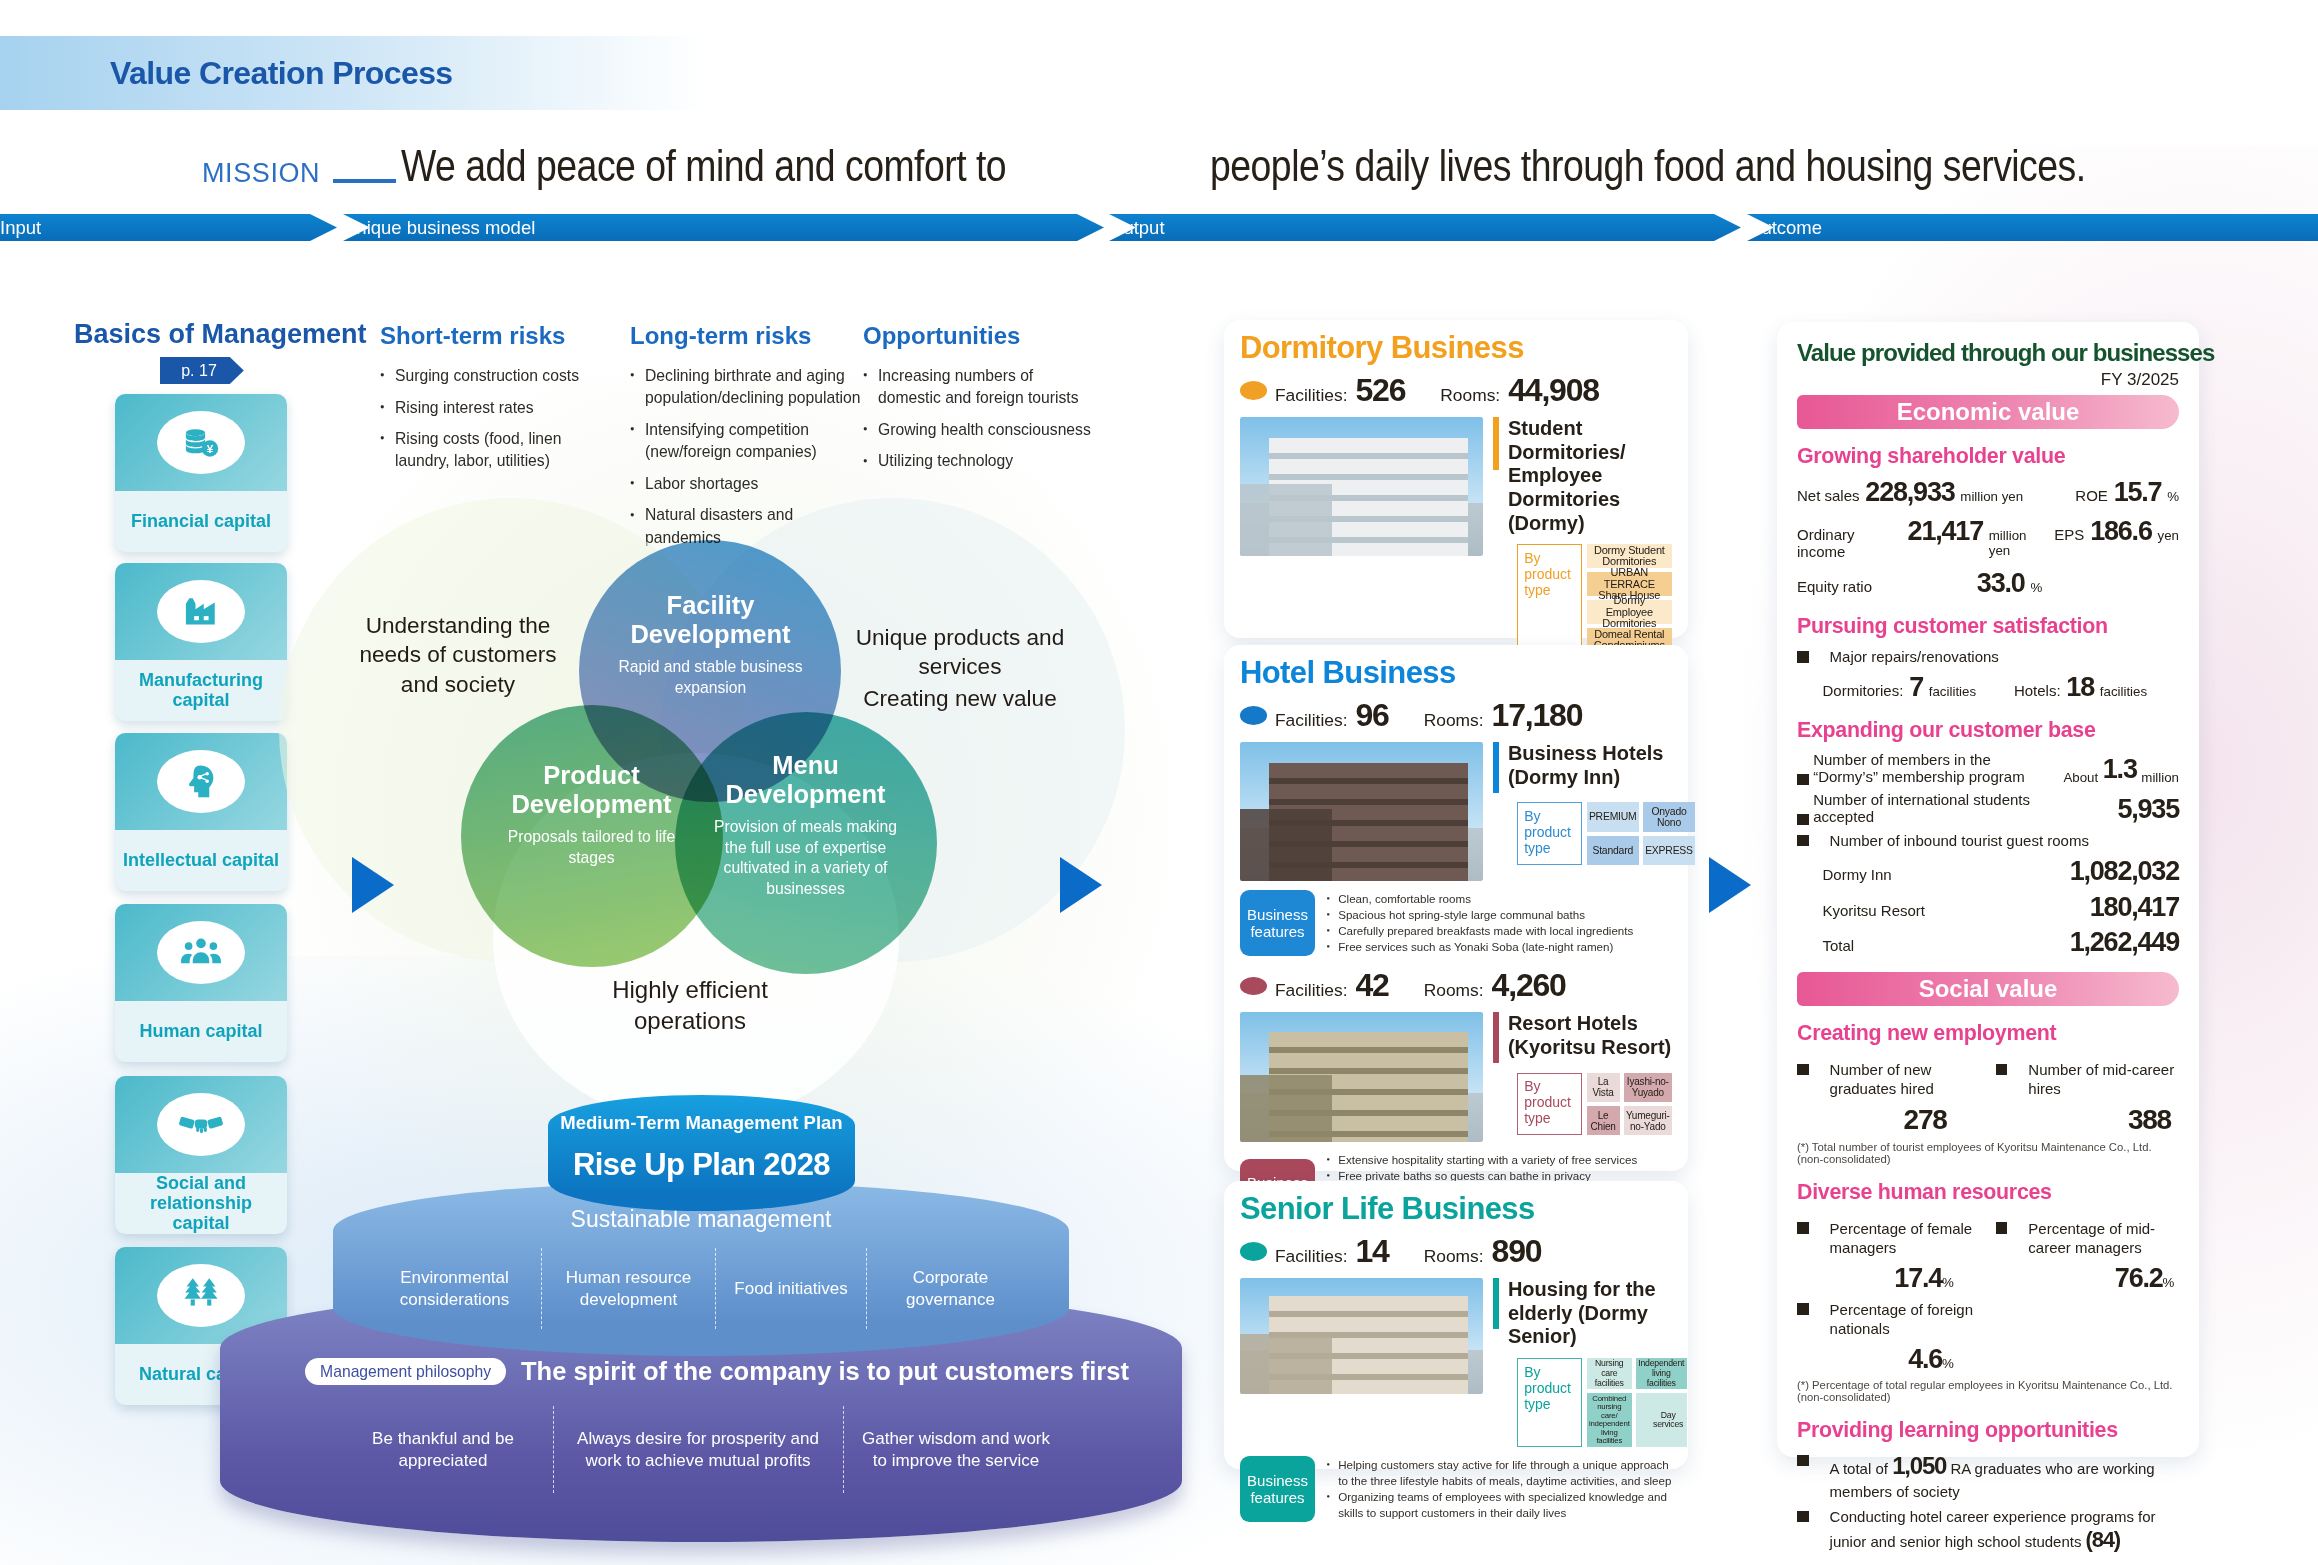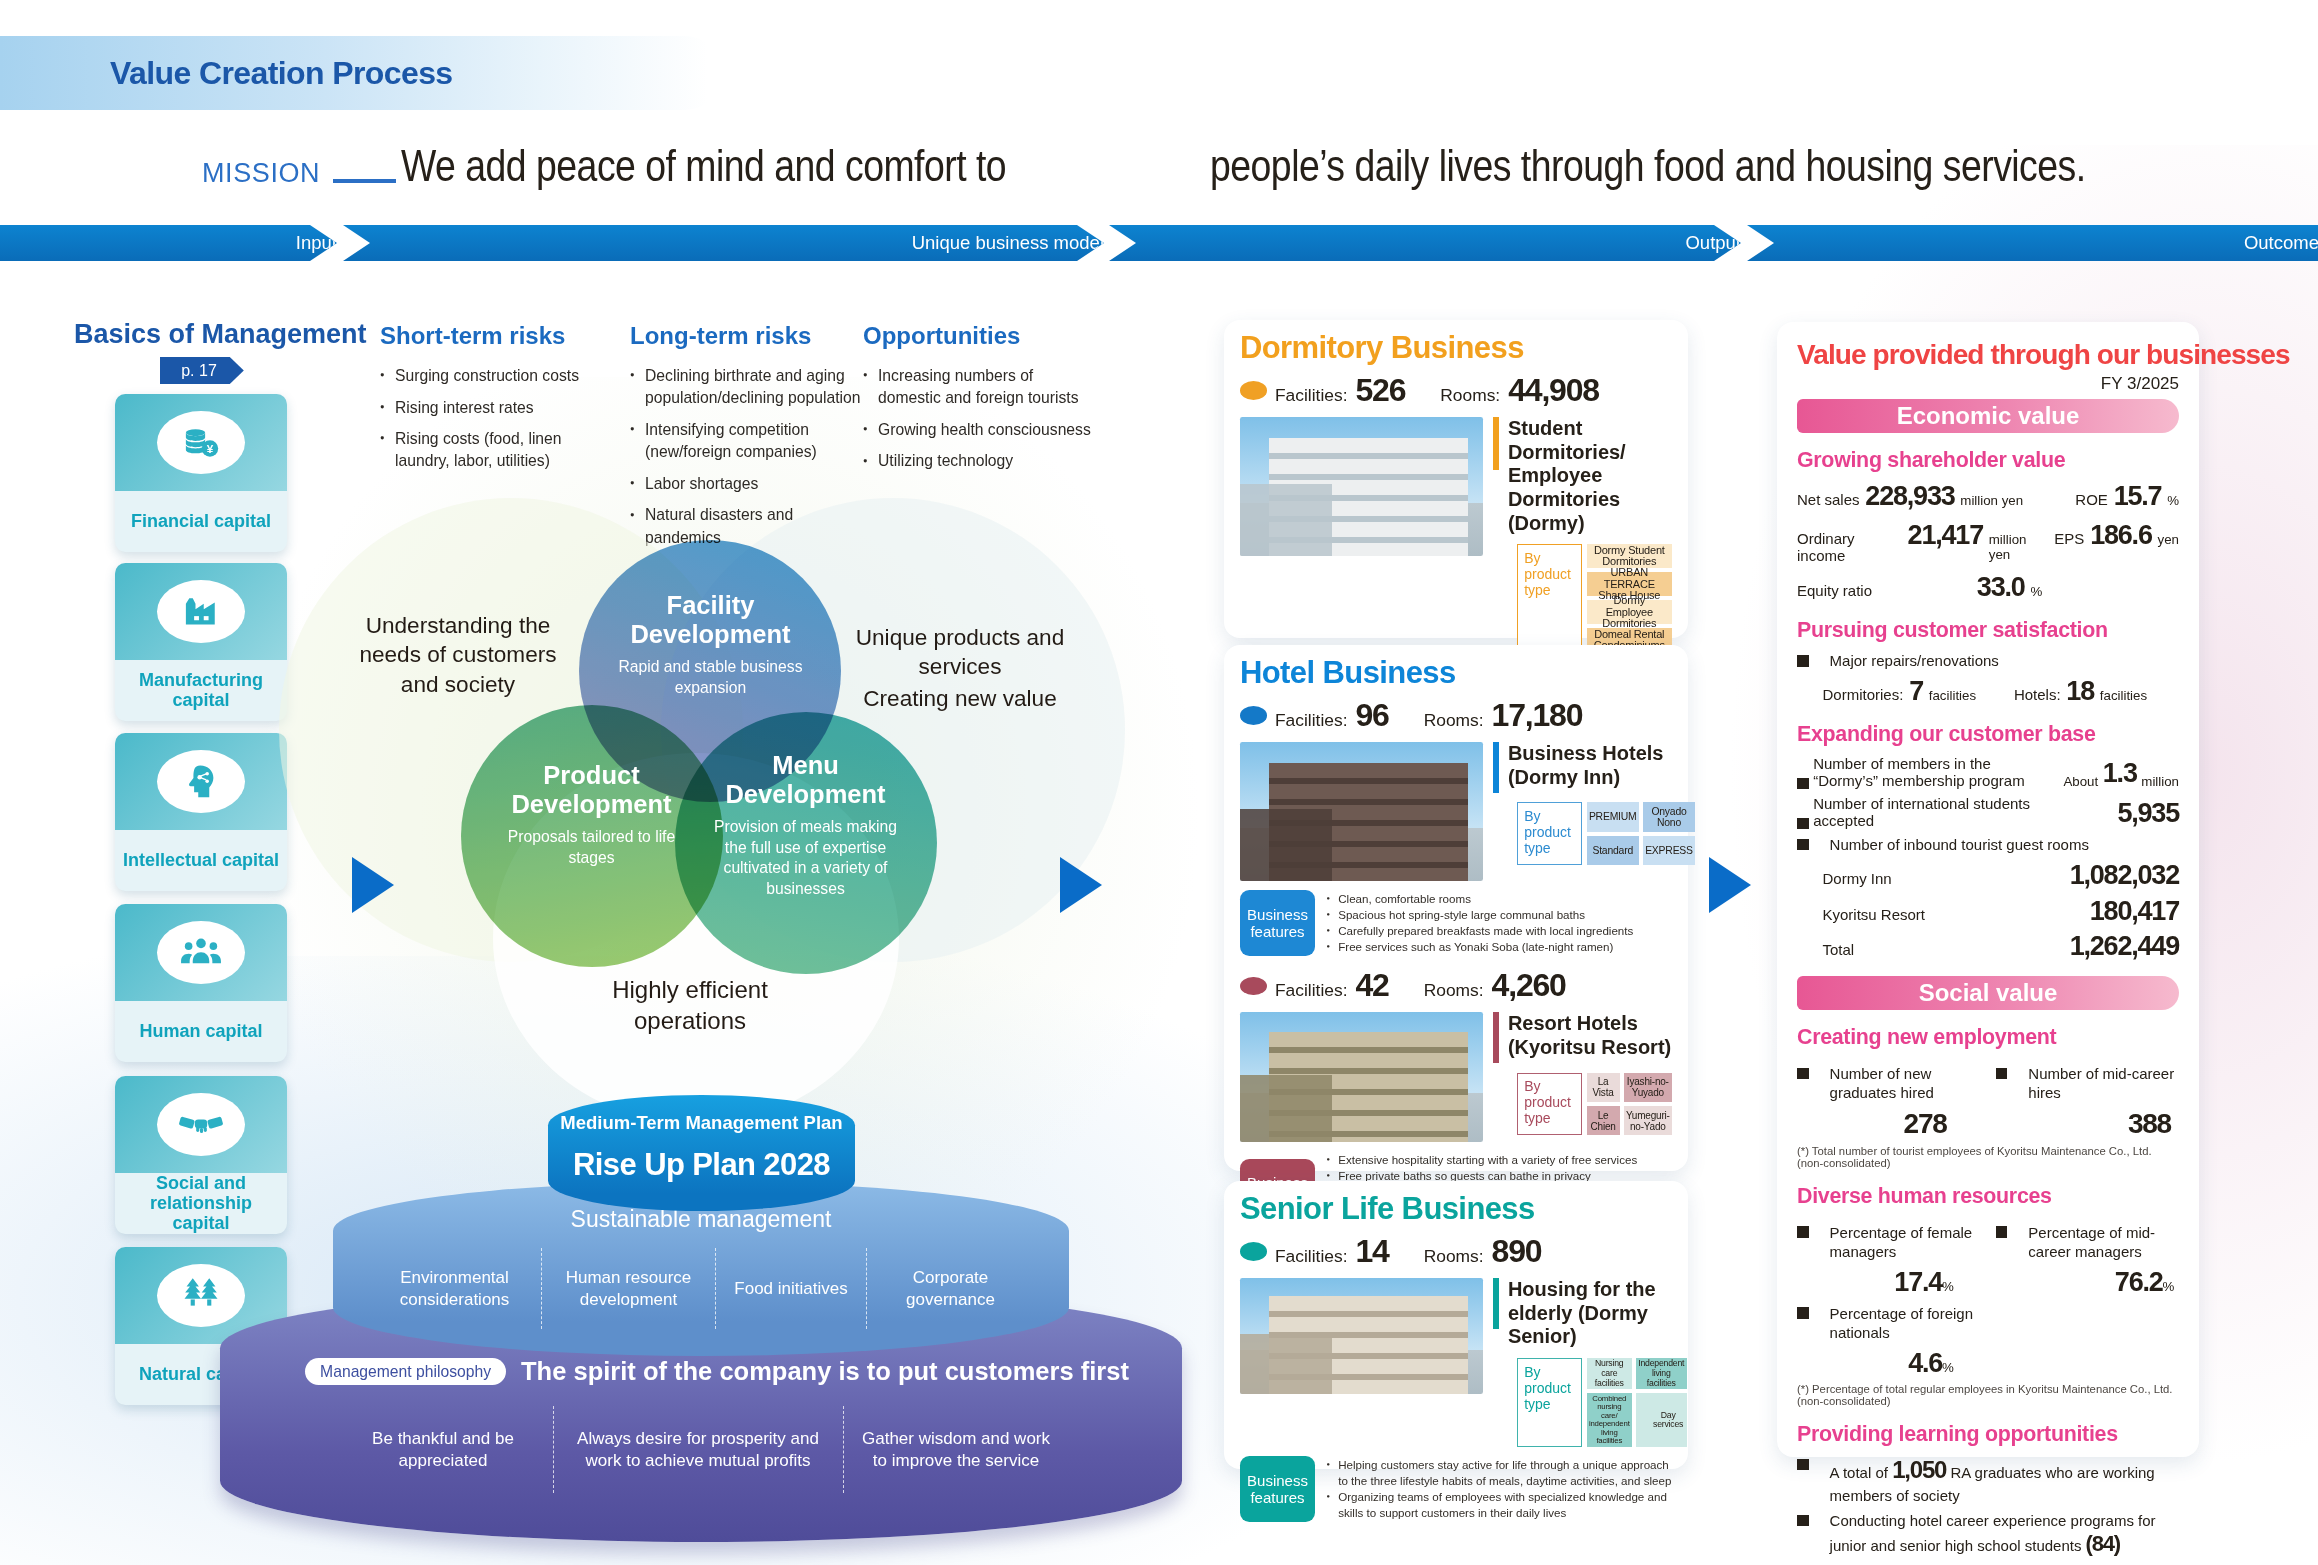--- a/index.html
+++ b/index.html
@@ -10,21 +10,21 @@
   .blob{position:absolute;pointer-events:none;}
   
   .banner{left:0;top:36px;width:722px;height:74px;border-radius:0 37px 37px 0;
     background:linear-gradient(90deg,#A6D2EF 0%,#CBE4F6 45%,#E9F4FB 75%,rgba(255,255,255,0) 98%);}
   .page-title{left:110px;top:36px;height:74px;line-height:74px;font-size:32px;font-weight:bold;color:#1B57A8;letter-spacing:-0.6px;}
   .mission-label{left:202px;top:158px;font-size:27px;color:#2B6FC5;letter-spacing:0.6px;}
   .mission-dash{left:333px;top:179px;width:63px;height:4px;background:#2B6FC5;}
   .cond{display:inline-block;transform:scaleX(.85);transform-origin:left top;white-space:nowrap;}
   .mission-text{font-size:44px;color:#262019;letter-spacing:-0.6px;}
   
-  .seg{top:225px;height:36px;color:#fff;font-size:18.5px;display:flex;align-items:center;justify-content:flex-end;
+  .seg{top:214px;height:27px;color:#fff;font-size:18.5px;display:flex;align-items:center;justify-content:flex-start;
        background:linear-gradient(180deg,#0D83D0,#0A6CB8);}
   .seg-first{clip-path:polygon(0 0,calc(100% - 27px) 0,100% 50%,calc(100% - 27px) 100%,0 100%);}
   .seg-mid{clip-path:polygon(0 0,calc(100% - 27px) 0,100% 50%,calc(100% - 27px) 100%,0 100%,27px 50%);}
   .seg-last{clip-path:polygon(0 0,100% 0,100% 100%,0 100%,27px 50%);}
   
   .input-heading{left:74px;top:319px;font-size:27px;font-weight:bold;color:#1B57A8;white-space:nowrap;}
   .p17{left:160px;top:357px;width:78px;height:27px;background:#1B57A8;color:#fff;font-size:16px;
        display:flex;align-items:center;justify-content:center;padding-right:5.8px;
        clip-path:polygon(0 0,calc(100% - 14px) 0,100% 50%,calc(100% - 14px) 100%,0 100%);}
   .cap-card{left:115px;width:172px;height:158px;border-radius:10.4px;overflow:hidden;
@@ -100,21 +100,21 @@
   .feat-label{width:68px;min-height:56px;border-radius:9.3px;color:#fff;font-size:15px;line-height:1.15;
       display:flex;align-items:center;justify-content:center;text-align:center;padding:4.6px 3.5px;flex:none;}
   .feat-list{font-size:11.6px;color:#332E29;line-height:1.38;min-width:0;}
   .feat-list .f{padding-left:12.8px;position:relative;}
   .feat-list .f::before{content:"●";font-size:5.8px;position:absolute;left:1.2px;top:4px;}
   .feat-list .f.sub{padding-left:20px;}
   .feat-list .f.sub::before{content:"";}
   
   .outcome-panel{padding:17.4px 20px;box-sizing:border-box;}
   .o-head{display:flex;flex-direction:column;}
-  .o-title{font-size:28px;font-weight:bold;color:#ef4444;letter-spacing:-0.9px;white-space:nowrap;}
+  .o-title{font-size:24px;font-weight:bold;color:#14532d;letter-spacing:-0.9px;white-space:nowrap;}
   .o-fy{font-size:17px;color:#262019;text-align:right;margin-top:2.3px;}
   .o-banner{height:34px;margin-top:5.8px;border-radius:5.8px 17px 17px 5.8px;color:#fff;font-size:24px;font-weight:bold;
      display:flex;align-items:center;justify-content:center;
      background:linear-gradient(90deg,#E75794 0%,#EE86B1 55%,#F6BACE 100%);}
   .o-sec-title{font-size:21.4px;font-weight:bold;color:#E7418F;margin:15px 0 8px 0;letter-spacing:-0.3px;}
   .o-label{font-size:15px;color:#262019;}
   .o-big{font-size:27px;font-weight:bold;letter-spacing:-1.2px;color:#262019;}
   .o-unit{font-size:13.3px;color:#262019;}
   .shrow{display:flex;align-items:baseline;gap:5.8px;margin:8px 0;}
   .mla{margin-left:auto;}

